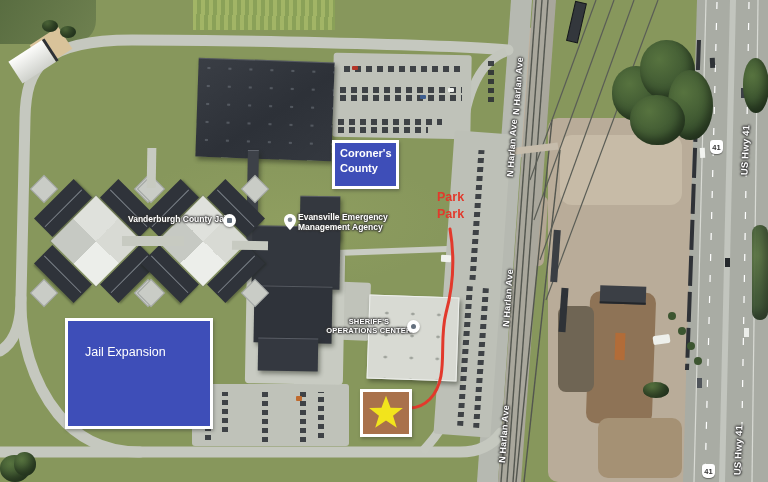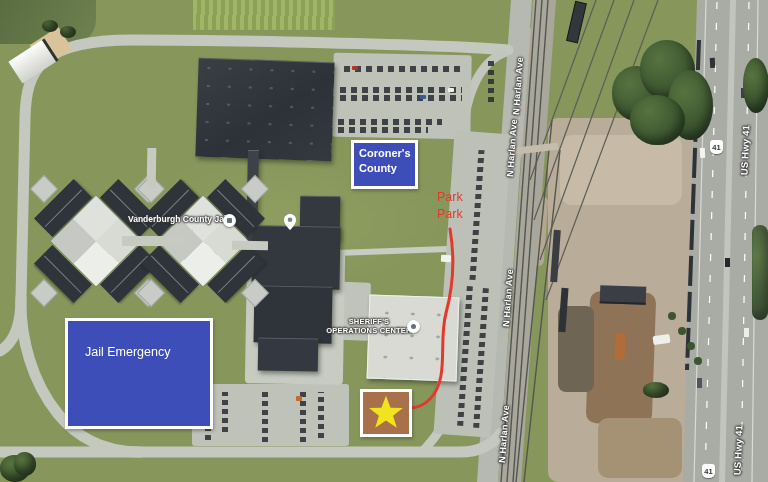--- a/index.html
+++ b/index.html
@@ -35,21 +35,21 @@
     white-space:nowrap;}
   .street{font-size:9px;letter-spacing:.2px;}
   .poi-circle{position:absolute;width:13px;height:13px;border-radius:50%;background:#fff;
     box-shadow:0 1px 2px rgba(40,40,40,.5);display:flex;align-items:center;justify-content:center;}
   .poi-circle .inner{width:5px;height:5px;border-radius:1px;background:#64707e;}
   .shield{position:absolute;width:13px;height:14px;background:#fff;border-radius:3px 3px 5px 5px;
     color:#333;font-size:7.5px;font-weight:700;display:flex;align-items:center;justify-content:center;
     box-shadow:0 1px 1px rgba(40,40,40,.5);}
   
   .annbox{position:absolute;border:3px solid #fff;box-shadow:1px 2px 3px rgba(40,40,40,.35);color:#fff;}
-  .parkhere{position:absolute;font-size:12.5px;font-weight:400;line-height:17px;white-space:nowrap;}
+  .parkhere{position:absolute;font-size:12.5px;font-weight:700;line-height:17px;white-space:nowrap;}
   .sheriff-label{width:86px;text-align:center;font-size:7.5px;line-height:8.5px;letter-spacing:.2px;}
 </style>
 </head>
 <body>
 
 <div class="stage">
 
   <div class="patch" style="left:0;top:0;width:96px;height:44px;background:linear-gradient(120deg,#596d41,#6f8150);border-radius:0 0 24px 0;"></div>
   <div class="patch" style="left:193px;top:0;width:142px;height:30px;background:repeating-linear-gradient(92deg,#a2b566 0 4px,#8aa158 4px 8px);"></div>
   <div class="patch" style="left:120px;top:150px;width:330px;height:140px;background:radial-gradient(ellipse at center,rgba(170,182,108,.22),transparent 70%);"></div>
@@ -209,20 +209,24 @@
     <span>Vanderburgh County Jail</span>
   </div>
   <div class="poi-circle" style="left:223px;top:214px;">
     <span class="inner"></span>
   </div>
 
   <svg class="abs" width="12" height="16" viewBox="0 0 12 16" style="left:284px;top:214px;">
     <path d="M6,0 C2.7,0 0,2.6 0,5.9 C0,10.3 6,16 6,16 C6,16 12,10.3 12,5.9 C12,2.6 9.3,0 6,0 Z" fill="#ffffff"></path>
     <circle cx="6" cy="5.7" r="2.3" fill="#7b838d"></circle>
   </svg>
+  <div class="maplabel" style="left:298px;top:212px;font-size:8.5px;line-height:10px;">
+    <div>Evansville Emergency</div>
+    <div>Management Agency</div>
+  </div>
 
   <div class="maplabel sheriff-label" style="left:326px;top:318px;">
     <div>SHERIFF'S</div>
     <div>OPERATIONS CENTER</div>
   </div>
   <div class="poi-circle" style="left:407px;top:320px;">
     <span class="inner" style="border-radius:50%;"></span>
   </div>
 
   <div class="maplabel street" style="left:518px;top:86px;transform:translate(-50%,-50%) rotate(-86deg);">N Harlan Ave</div>
@@ -239,27 +243,27 @@
     </div>
 
   <svg class="abs" width="768" height="482" viewBox="0 0 768 482" style="left:0;top:0;pointer-events:none;">
     <path d="M450,229 C455,258 453,287 446,313 C438,343 450,378 430,399 C423,406 416,408 410,408" fill="none" stroke-width="3" stroke-linecap="round" style="stroke: rgb(226, 57, 44);"></path>
   </svg>
   <div class="parkhere" style="left: 437px; top: 189px; color: rgb(226, 57, 44);">
     <div>Park</div>
     <div>Park</div>
   </div>
 
-  <div class="annbox" style="left: 351px; top: 140px; width: 56px; height: 40px; font-size: 11px; font-weight: 700; line-height: 15px; padding: 3px 0px 0px 5px; background-color: rgb(62, 78, 184);">
+  <div class="annbox" style="left: 332px; top: 140px; width: 56px; height: 40px; font-size: 11px; font-weight: 700; line-height: 15px; padding: 3px 0px 0px 5px; background-color: rgb(62, 78, 184);">
     <div>Coroner's</div>
     <div>County</div>
   </div>
 
   <div class="annbox" style="left: 65px; top: 318px; width: 125px; height: 81px; font-size: 12.5px; padding: 24px 0px 0px 17px; background-color: rgb(62, 78, 184);">
-    <div>Jail Emergency</div>
+    <div>Jail Expansion</div>
   </div>
 
   <div class="annbox" style="left: 360px; top: 389px; width: 46px; height: 42px; display: flex; align-items: center; justify-content: center; background-color: rgb(169, 113, 75);">
     <svg width="38" height="36" viewBox="0 0 24 23">
       <polygon points="12,0.5 14.9,8.1 22.8,8.3 16.5,13.2 18.9,20.9 12,16.3 5.1,20.9 7.5,13.2 1.2,8.3 9.1,8.1" style="fill: rgb(242, 228, 28);"></polygon>
     </svg>
   </div>
 
 </div>
 

